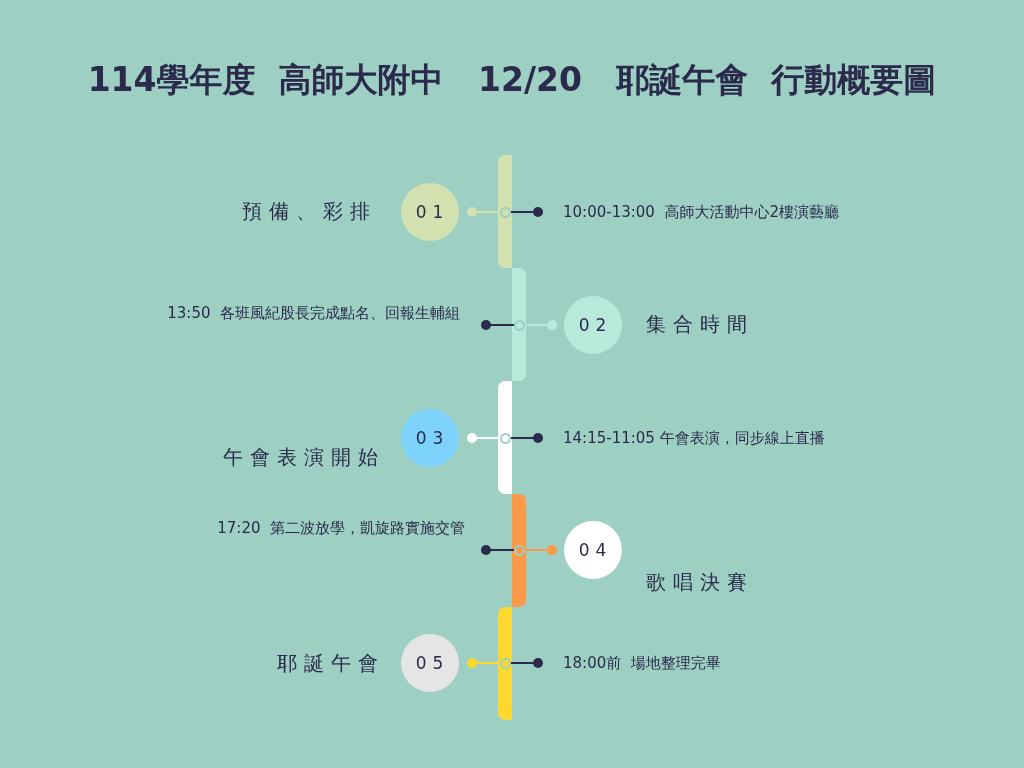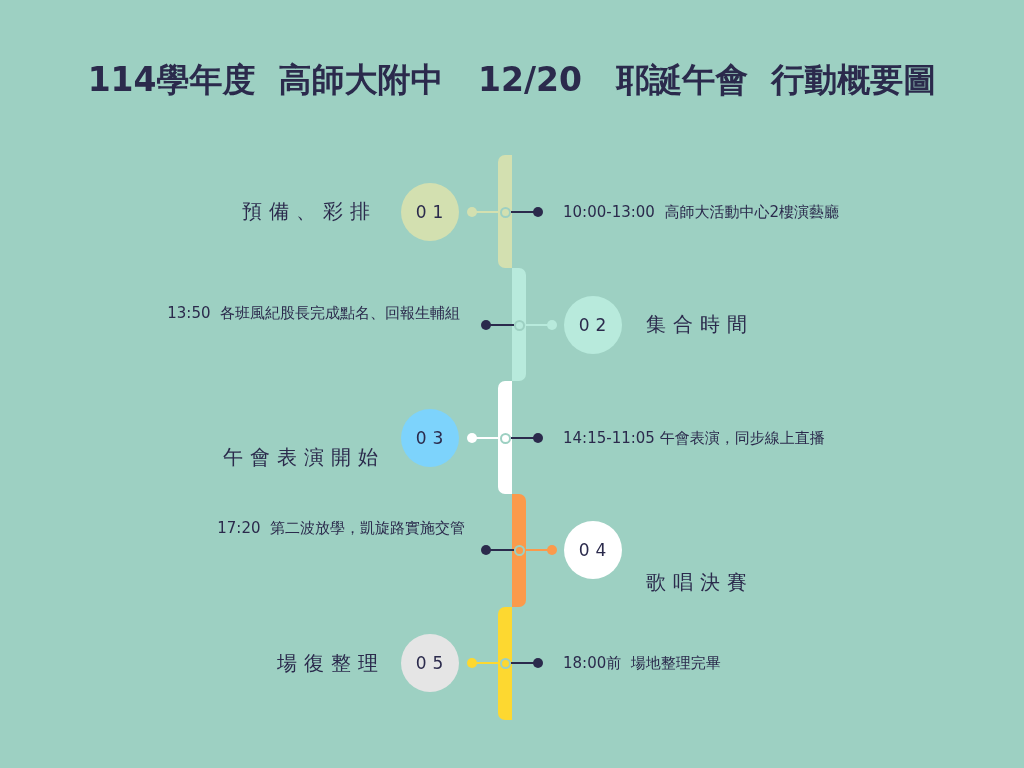--- a/index.html
+++ b/index.html
@@ -88,21 +88,21 @@
   <div class="line" style="left:486px;top:549px;width:28px;background:#2b2a4c;"></div>
   <div class="ring" style="left:514px;top:545px;"></div>
   <div class="line" style="left:525px;top:549px;width:26px;background:#fb9a4b;"></div>
   <div class="dot-s" style="left:547px;top:545px;background:#fb9a4b;"></div>
   <div class="circle" style="left:564px;top:521px;background:#ffffff;">04</div>
   <div class="label" style="left:646px;top:536px;margin-top:33px;">歌唱決賽</div>
 </div>
 
 <div>
   <div class="seg left" style="top:607px;background:#fdd830;"></div>
-  <div class="label r" style="left:200px;width:185px;top:650px;">場復整理</div>
+  <div class="label r" style="left:200px;width:185px;top:650px;">耶誕午會</div>
   <div class="circle" style="left:401px;top:634px;background:#e5e5e5;">05</div>
   <div class="dot-s" style="left:467px;top:658px;background:#fdd830;"></div>
   <div class="line" style="left:472px;top:662px;width:28px;background:#fdd830;"></div>
   <div class="ring" style="left:500px;top:658px;"></div>
   <div class="line" style="left:511px;top:662px;width:26px;background:#2b2a4c;"></div>
   <div class="dot-d" style="left:533px;top:658px;"></div>
   <div class="detail" style="left:563px;top:652px;">18:00前  場地整理完畢</div>
 </div>
 
 </body></html>

